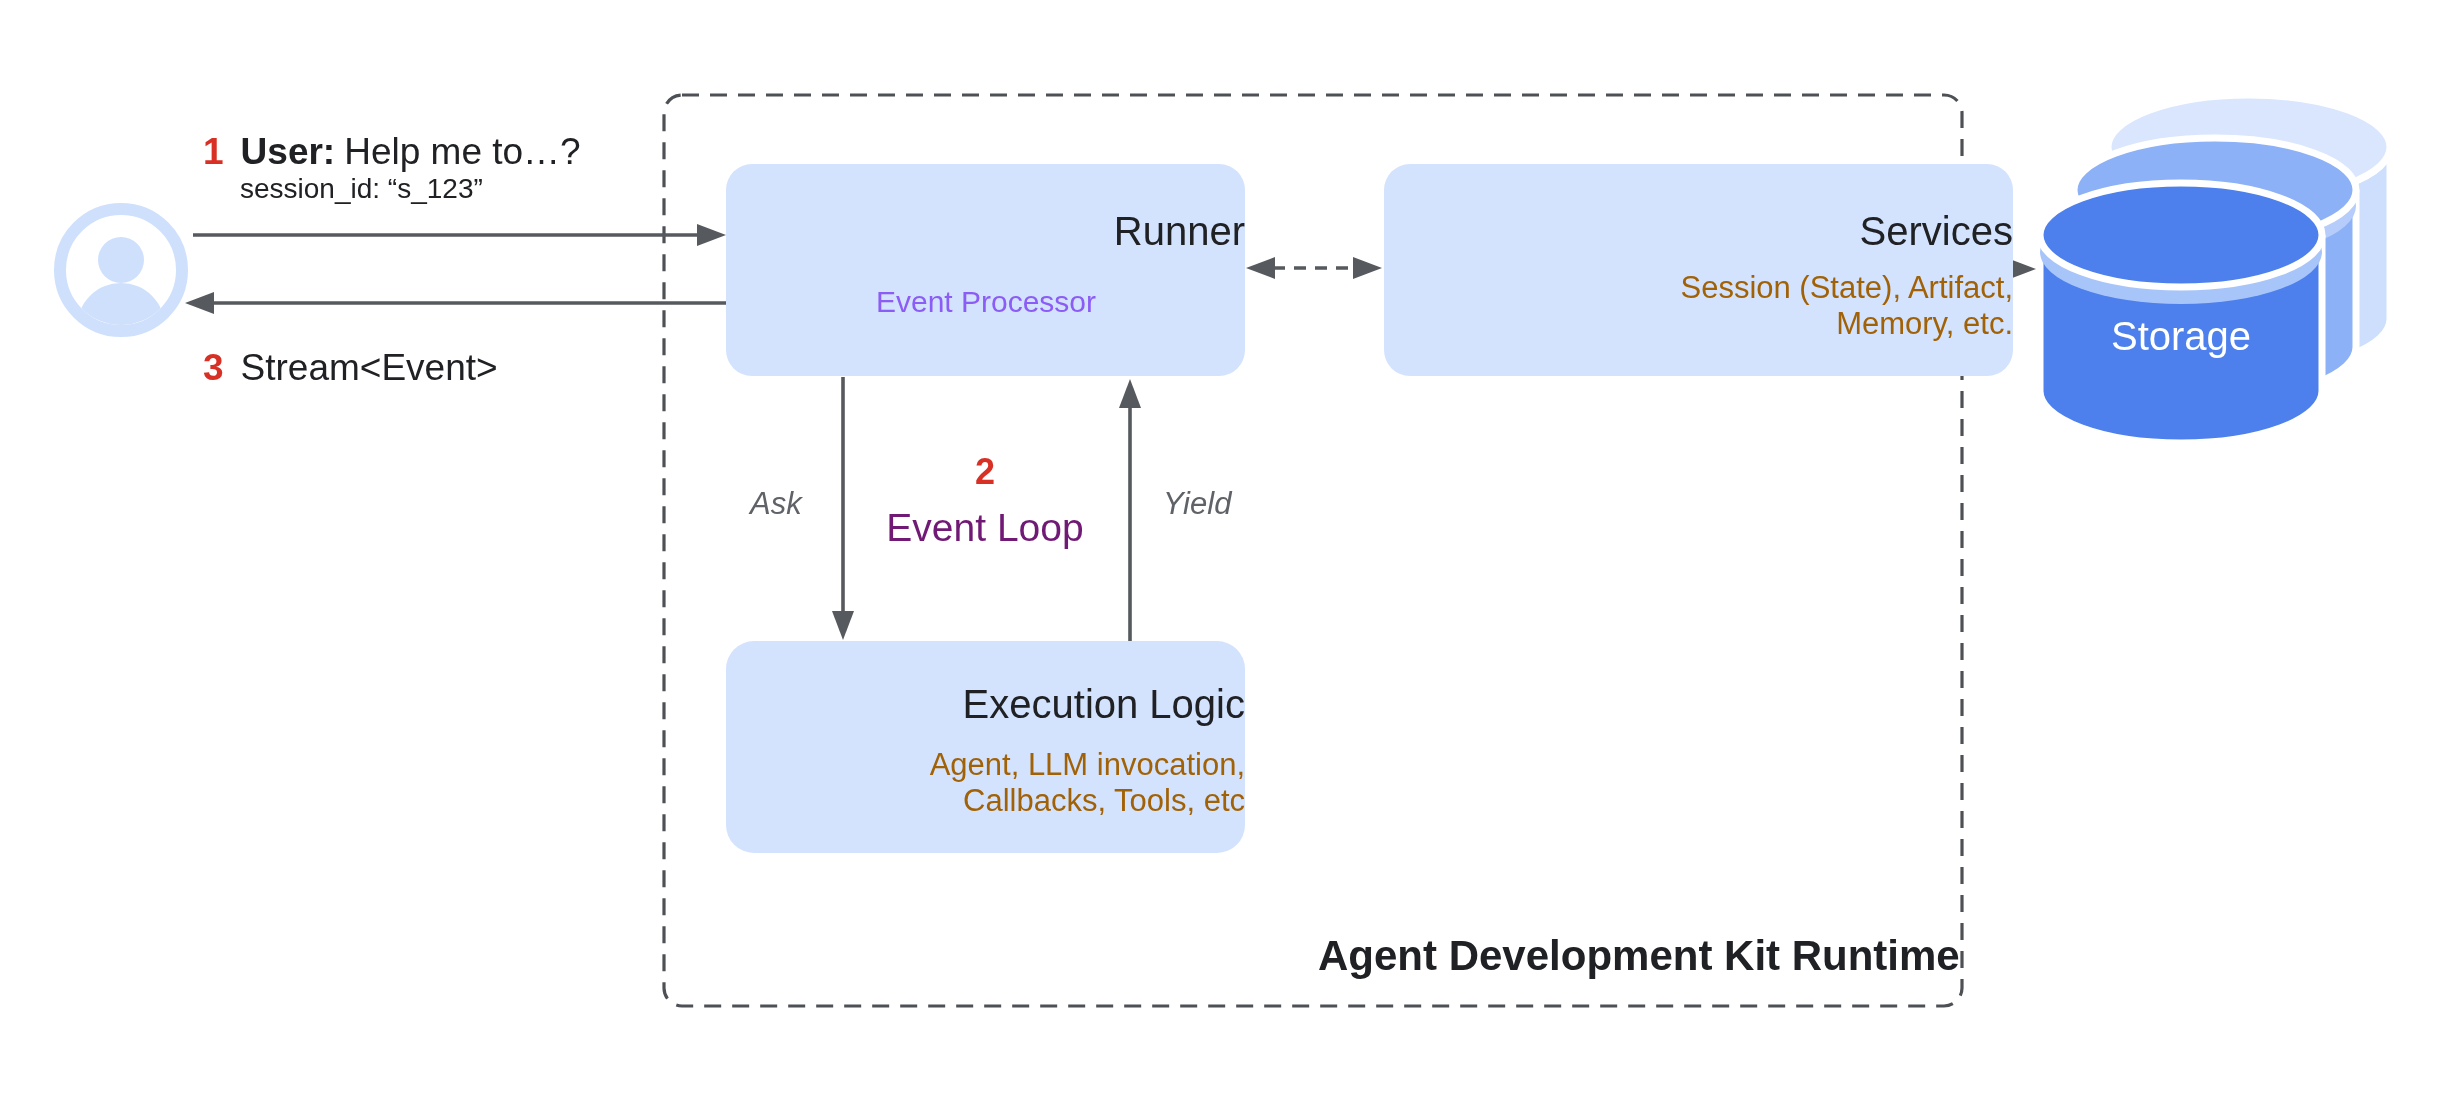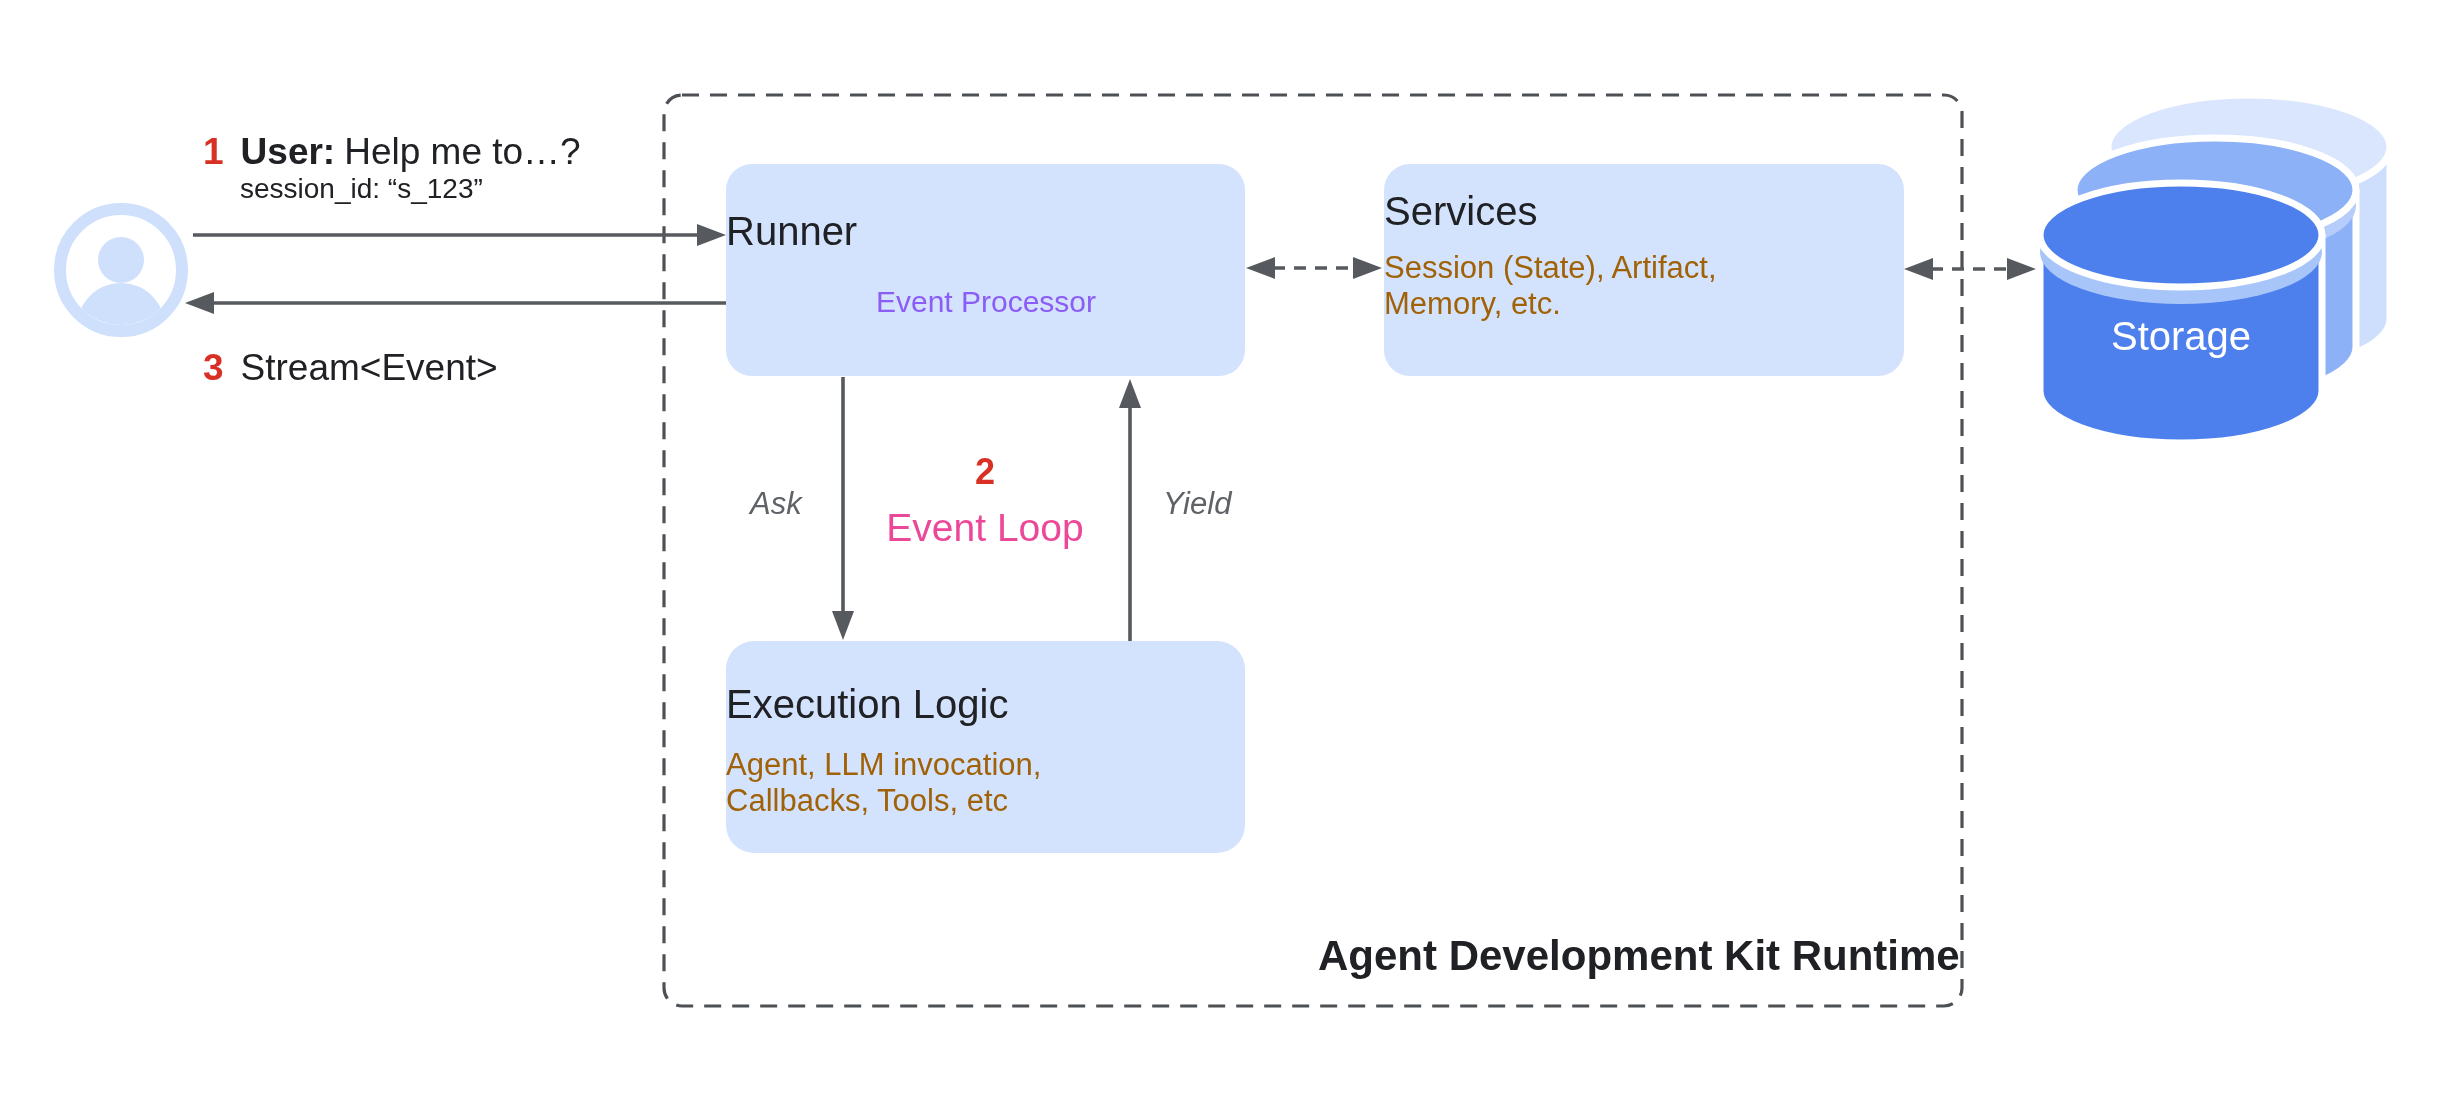--- a/index.html
+++ b/index.html
@@ -79,53 +79,53 @@
     white-space: nowrap;
   }
   .loop-label .loop-num {
     font-size: 36px;
     font-weight: bold;
     color: #d93025;
     line-height: 40px;
   }
   .loop-label .loop-text {
     font-size: 39px;
-    color: #ec4899;
+    color: #701a75;
     line-height: 42px;
     margin-top: 15px;
   }
   .runtime-label {
     position: absolute;
     left: 1318px; top: 932px;
     font-size: 42px;
     color: #202124;
     white-space: nowrap;
     font-weight: bold;
   }
 
   
   .node {
     position: absolute;
     background: #d3e3fd;
     border-radius: 26px;
-    text-align: left;
+    text-align: right;
     box-sizing: border-box;
   }
   .node-title {
     font-size: 40px;
     color: #202124;
     line-height: 44px;
   }
   .node-sub {
     font-size: 31px;
     color: #a16207;
     line-height: 36px;
   }
   #runner-box    { left: 726px; top: 164px; width: 519px; height: 212px; padding-top: 45px; }
-  #services-box  { left: 1384px; top: 164px; width: 520px; height: 212px; padding-top: 25px; }
+  #services-box  { left: 1384px; top: 164px; width: 629px; height: 212px; padding-top: 45px; }
   #execution-box { left: 726px; top: 641px; width: 519px; height: 212px; padding-top: 41px; border-radius: 28px; }
   #services-box .node-sub  { margin-top: 17px; }
   #execution-box .node-sub { margin-top: 21px; }
 
   .event-processor {
     position: absolute;
     left: 819px; top: 276px;
     width: 334px; height: 52px;
     display: flex;
     align-items: center;

